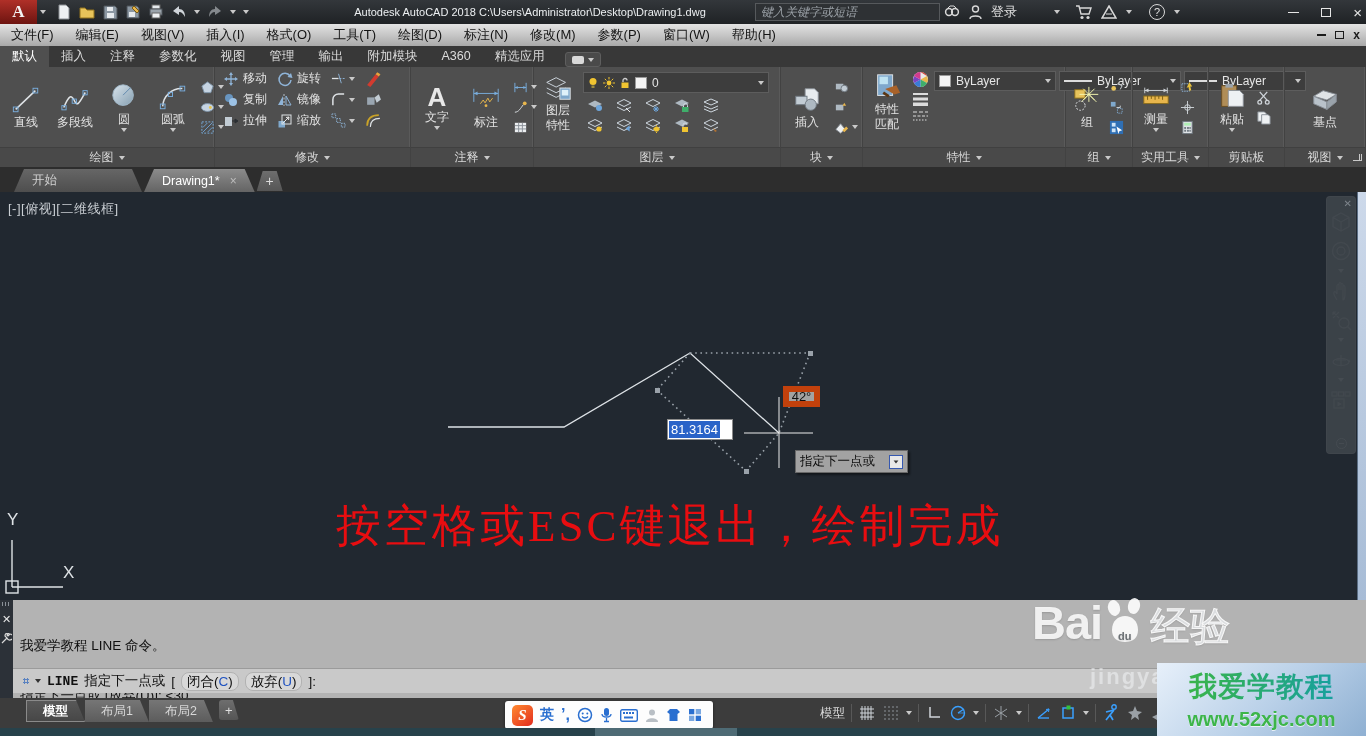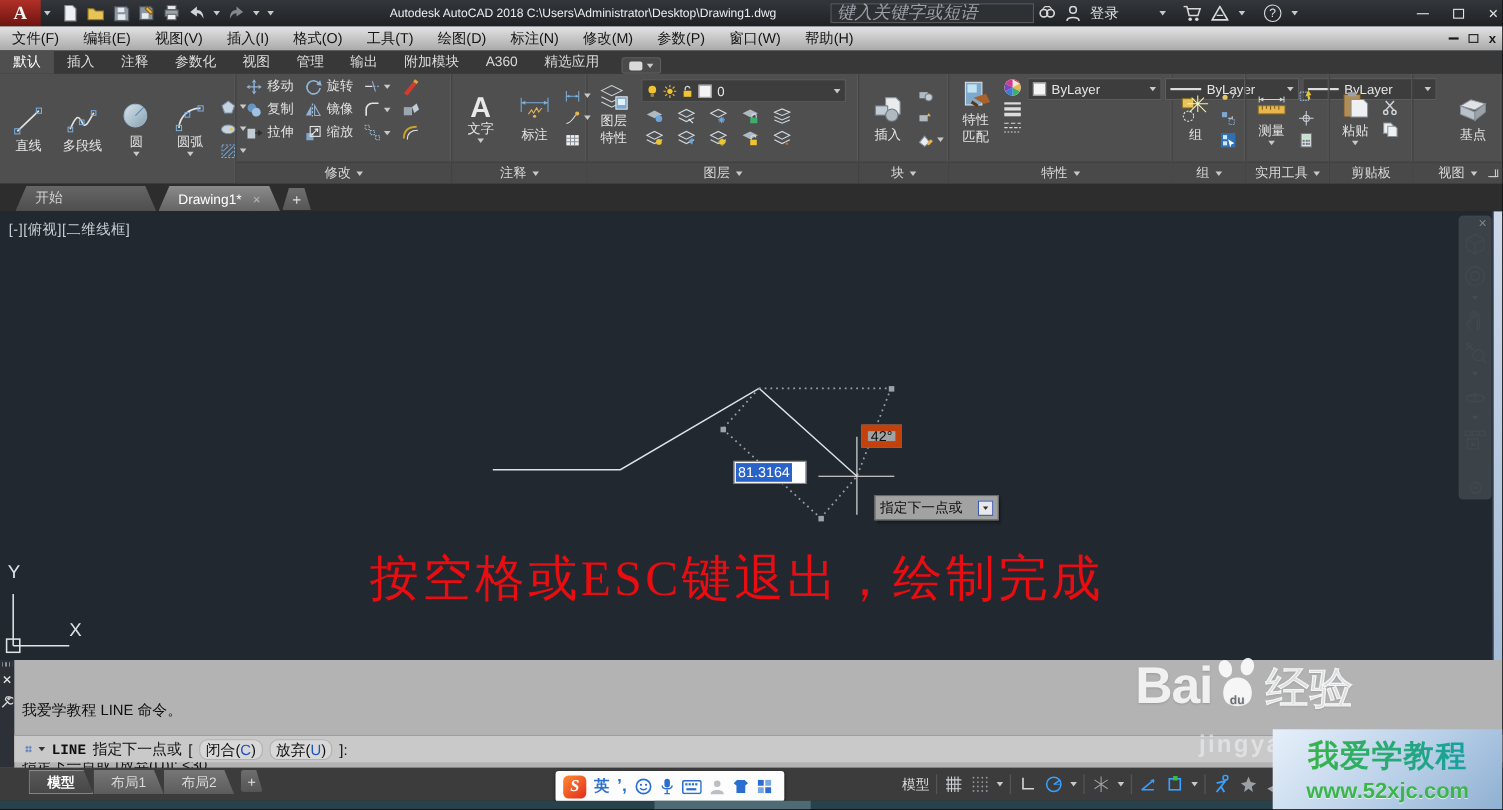--- a/index.html
+++ b/index.html
@@ -13,21 +13,21 @@
   .sep-v{width:1px;align-self:stretch;background:#5a5a5a}
   svg{display:block}
 
   
   .titlebar{left:0;top:0;width:1366px;height:24px;background:linear-gradient(#33373b,#1f2225);display:flex;align-items:center;color:#d8d8d8}
   .appbtn{width:37px;height:24px;background:linear-gradient(#b03028,#6d1410);display:flex;align-items:center;justify-content:center;font-weight:bold;font-size:17px;color:#f3f3f3;font-family:"Liberation Serif",serif}
   .qat{display:flex;align-items:center;gap:7px;margin-left:10px}
   .qat .ic{width:16px;height:16px}
   .tbtitle{position:absolute;left:250px;width:560px;text-align:center;font-size:11px;color:#eceff1;white-space:nowrap}
   .searchwrap{position:absolute;left:755px;top:3px;width:185px;height:18px;background:#2e3134;border:1px solid #56595c;display:flex;align-items:center;padding:0 5px}
-  .searchwrap input{flex:1;background:transparent;border:0;outline:0;color:#84cc16;font-size:16px;font-family:inherit}
+  .searchwrap input{flex:1;background:transparent;border:0;outline:0;color:#84cc16;font-size:12px;font-family:inherit}
   .searchwrap input::placeholder{color:#9aa0a6;font-style:italic}
   .tbar-r{position:absolute;left:944px;top:0;height:24px;display:flex;align-items:center;gap:9px;font-size:13px;color:#e0e0e0}
   .winbtns{position:absolute;right:4px;top:0;height:24px;display:flex;align-items:center;gap:22px;color:#e6e6e6;font-size:13px}
   .wmin{width:11px;height:1px;background:#e6e6e6;display:inline-block}
   .wmax{width:10px;height:9px;border:1px solid #e6e6e6;display:inline-block;position:relative}
   .wclose{font-size:15px;line-height:1}
 
   
   .menubar{left:0;top:24px;width:1366px;height:22px;background:linear-gradient(#e3e3e3,#a9a9a9);display:flex;align-items:center;font-size:13px;color:#141414}
   .menubar .mi{padding:0 11px;height:22px;display:flex;align-items:center;cursor:default}
@@ -297,20 +297,24 @@
             </span>
           <span class="sic">
               <svg class="ic" viewBox="0 0 16 16">
                 <rect x="2" y="2" width="12" height="12" fill="none" stroke="#79aede" stroke-dasharray="2 1.5"></rect>
                 <path d="M3 13 L13 3 M3 8 L8 3 M8 13 L13 8" stroke="#6f9fce"></path>
               </svg>
               <span class="car"></span>
             </span>
         </div>
       </div>
+      <div class="plabel">
+          <span>绘图</span>
+          <span class="car"></span>
+        </div>
     </div>
 
     <div class="panel" style="width:196px">
       <div class="pbody" style="flex-direction:column;align-items:flex-start;gap:4px;padding-left:8px">
         <div class="row" style="gap:10px">
           <span class="mb">
               <svg class="ic" viewBox="0 0 16 16">
                 <path d="M8 1 L10 4 H6 Z M8 15 L6 12 H10 Z M1 8 L4 6 V10 Z M15 8 L12 10 V6 Z" fill="#8fb4d8"></path>
                 <path d="M8 4v8 M4 8h8" stroke="#8fb4d8" stroke-width="1.3"></path>
               </svg>
@@ -776,21 +780,21 @@
               </svg>
             </span>
         </div>
       </div>
       <div class="plabel">
           <span>剪贴板</span>
         </div>
     </div>
 
     <div class="panel" style="flex:1">
-      <div class="pbody" style="justify-content:flex-end">
+      <div class="pbody" style="justify-content:center">
         <div class="rb">
           <svg class="ic" viewBox="0 0 32 32">
               <path d="M4 12 l10-6 14 4 -10 6z" fill="#dfe3e6" stroke="#8a9097"></path>
               <path d="M4 12 v8 l14 6 v-8z" fill="#b9c2ca" stroke="#8a9097"></path>
               <path d="M28 10 v8 l-10 8 v-8z" fill="#9aa3ab" stroke="#8a9097"></path>
             </svg>
           <span>基点</span>
         </div>
       </div>
       <div class="plabel">

